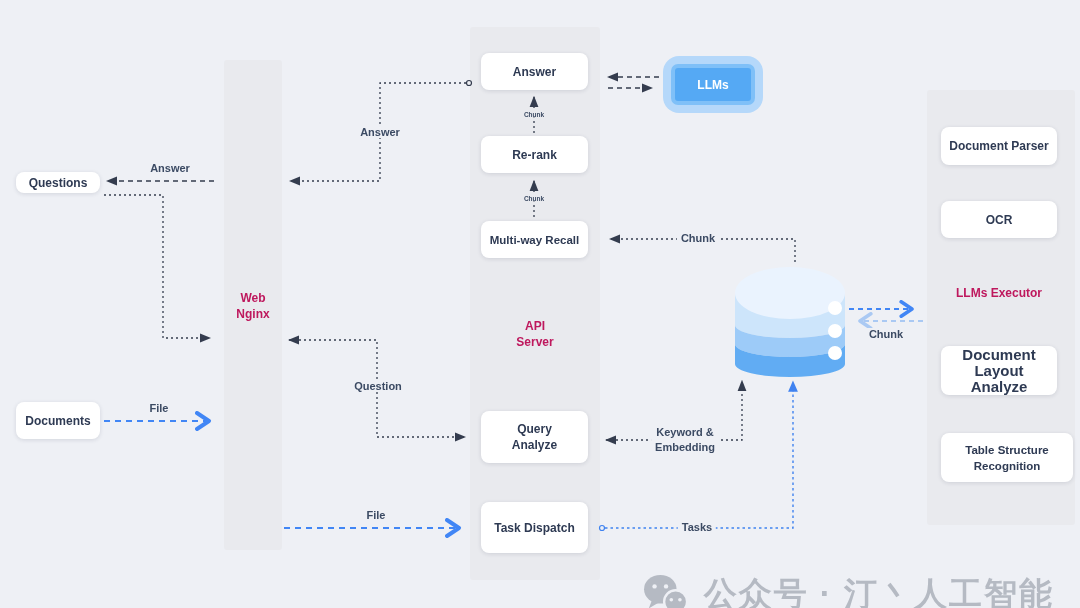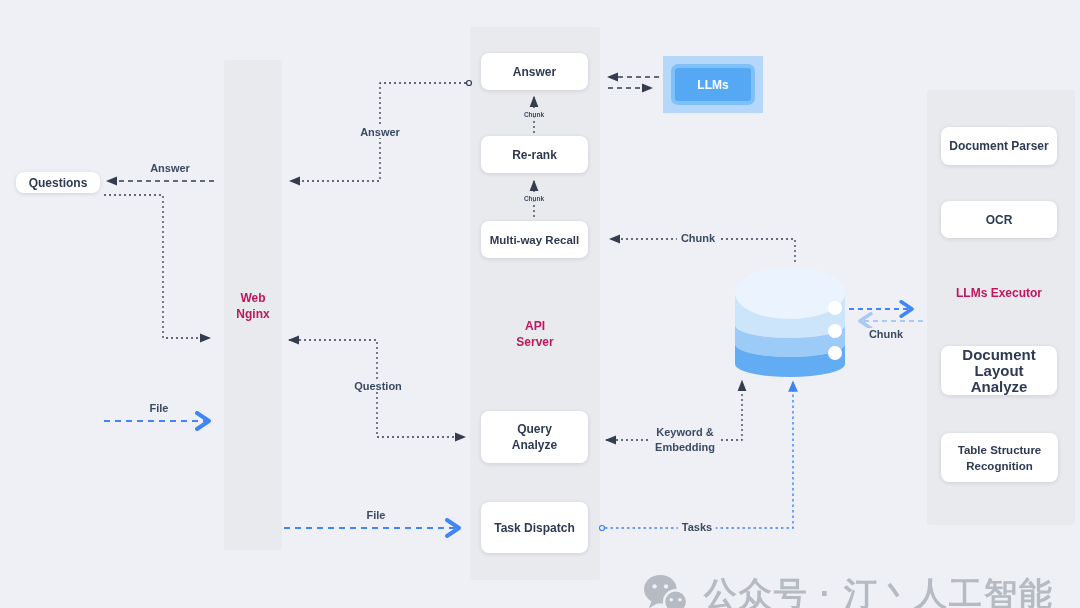--- a/index.html
+++ b/index.html
@@ -12,21 +12,21 @@
        align-items:center;justify-content:center;text-align:center;
        font-size:12px;font-weight:700;color:#2e3a53;line-height:16px;}
   .collabel{position:absolute;z-index:3;text-align:center;font-size:12px;font-weight:700;
        color:#be185d;line-height:16px;}
   .elabel{position:absolute;z-index:4;transform:translate(-50%,-50%);white-space:nowrap;
        font-size:11px;font-weight:700;color:#3b4a63;background:#eef0f5;padding:0 4px;
        text-align:center;}
   .elabel.onpanel{background:#e9eaee;}
   .elabel.tiny{font-size:6.5px;padding:0 2px;}
   .llm-outer{position:absolute;left:663px;top:56px;width:100px;height:57px;z-index:3;
-       background:#b5d8fa;border-radius:0;box-sizing:border-box;padding:8px;}
+       background:#b5d8fa;border-radius:16px;box-sizing:border-box;padding:8px;}
   .llm-inner{width:100%;height:100%;box-sizing:border-box;background:#55a9f4;
        border:4px solid #7fc0f8;border-radius:7px;display:flex;align-items:center;
        justify-content:center;color:#ffffff;font-size:12px;font-weight:700;}
   .cyl{position:absolute;left:735px;top:263px;z-index:3;}
   .wm{position:absolute;right:26px;top:540px;z-index:5;display:flex;align-items:center;
       gap:12px;color:#b5bac3;margin-top:32px;}
   .wm-text{font-size:33px;font-weight:600;letter-spacing:2px;}
 </style>
 </head>
 <body>
@@ -80,20 +80,23 @@
     <circle cx="602" cy="528" r="2.5" fill="#eef0f5" stroke="#3f82f0" stroke-width="1.2"></circle>
     <path d="M605,528 L793,528 L793,382" stroke="#3f82f0" stroke-width="1.4" fill="none" stroke-dasharray="2.5 3" marker-end="url(#mt)"></path>
 
     <path d="M849,309 L912,309" stroke="#4186f5" stroke-width="1.8" fill="none" stroke-dasharray="5 4" marker-end="url(#mc)"></path>
     <path d="M923,321 L860,321" stroke="#aac9f3" stroke-width="1.8" fill="none" stroke-dasharray="5 4" marker-end="url(#mcl)"></path>
   </svg>
 
   <div class="box" style="left:16px;top:172px;width:84px;height:21px;">
     <span>Questions</span>
   </div>
+  <div class="box" style="left:16px;top:402px;width:84px;height:37px;">
+    <span>Documents</span>
+  </div>
 
   <div class="collabel" style="left:224px;top:290px;width:58px;">
     <div>Web</div>
     <div>Nginx</div>
   </div>
   <div class="collabel" style="left:470px;top:318px;width:130px;">
     <div>API</div>
     <div>Server</div>
   </div>
 
@@ -132,21 +135,21 @@
     <span>Document Parser</span>
   </div>
   <div class="box" style="left:941px;top:201px;width:116px;height:37px;">
     <span>OCR</span>
   </div>
   <div class="collabel" style="left:941px;top:285px;width:116px;">LLMs Executor</div>
   <div class="box" style="left:941px;top:346px;width:116px;height:49px;font-size:15px;">
     <div>Document Layout</div>
     <div>Analyze</div>
   </div>
-  <div class="box" style="left:941px;top:433px;width:117px;height:49px;font-size:11.5px;">
+  <div class="box" style="left:941px;top:433px;width:132px;height:49px;font-size:11.5px;">
     <div>Table Structure</div>
     <div>Recognition</div>
   </div>
 
   <div class="elabel" style="left:170px;top:168px;">Answer</div>
   <div class="elabel" style="left:380px;top:132px;">Answer</div>
   <div class="elabel" style="left:378px;top:386px;">Question</div>
   <div class="elabel" style="left:159px;top:408px;">File</div>
   <div class="elabel" style="left:376px;top:515px;">File</div>
   <div class="elabel tiny onpanel" style="left:534px;top:114px;">Chunk</div>

